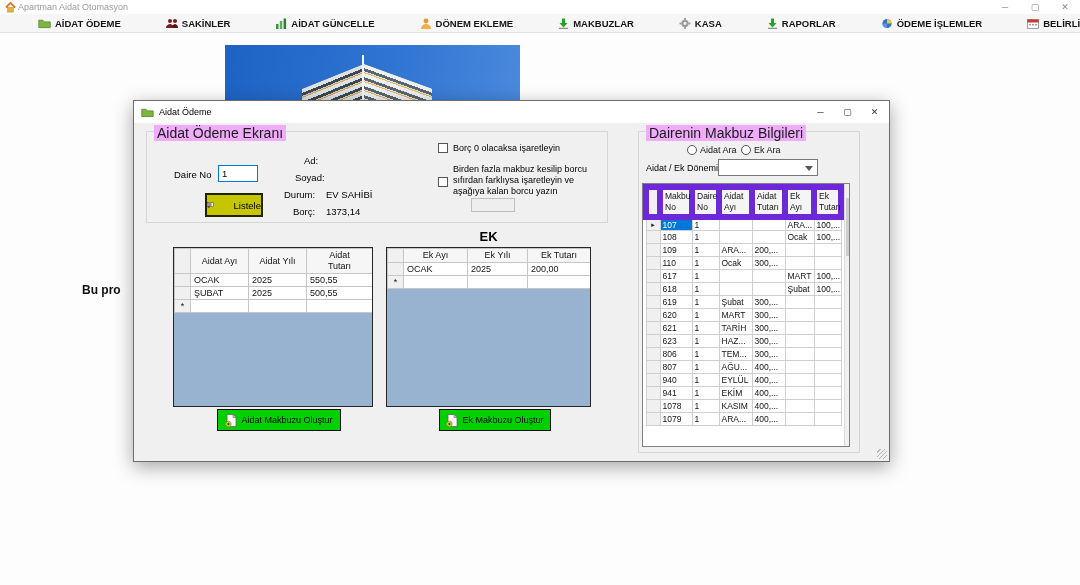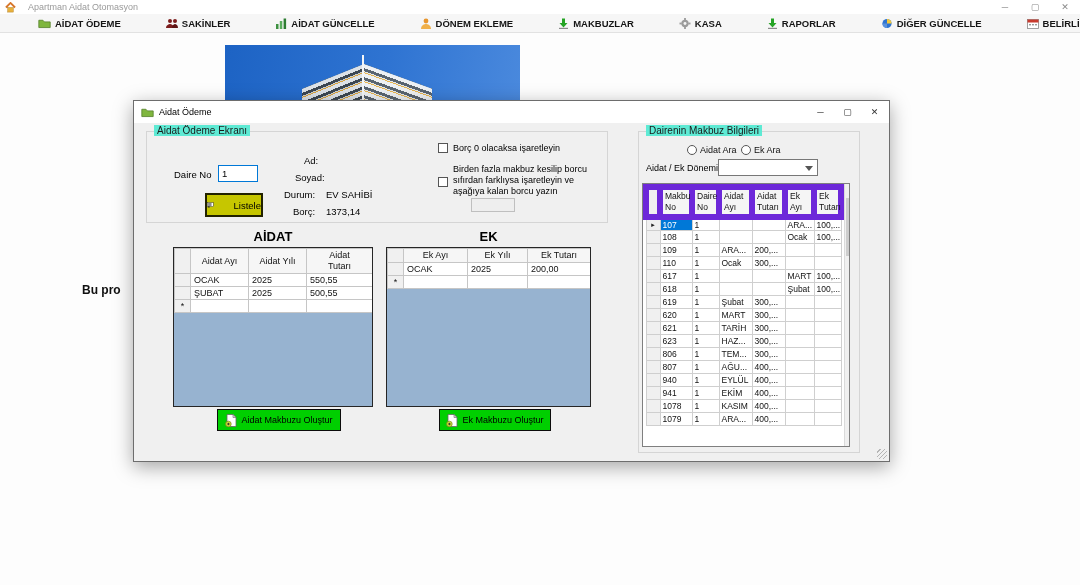--- a/index.html
+++ b/index.html
@@ -2,21 +2,21 @@
 <html><head>
 <meta charset="utf-8">
 <style>
   * { margin:0; padding:0; box-sizing:border-box; }
   html,body { width:1080px; height:585px; }
   body { font-family:"Liberation Sans","DejaVu Sans",sans-serif; background:#fff; color:#111; }
   #screen { position:relative; width:1080px; height:585px; overflow:hidden; background:#fdfdfd; }
 
   
   .main-titlebar { position:absolute; left:0; top:0; width:1080px; height:14px; background:#fff; display:flex; align-items:center; }
-  .app-title { font-size:9px; color:#9a9a9a; margin-left:12px; }
+  .app-title { font-size:9px; color:#9a9a9a; margin-left:2px; }
   .main-controls { position:absolute; right:0; top:0; height:14px; display:flex; }
   .mwbtn { width:30px; height:14px; font-size:9px; color:#8a8a8a; display:flex; align-items:center; justify-content:center; }
 
   
   .menubar { position:absolute; left:0; top:14px; width:1080px; height:19px; background:#f6f6f6; border-bottom:1px solid #e2e2e2; display:flex; align-items:center; padding:0 6px; gap:13px; }
   .menu-item { display:flex; align-items:center; gap:4px; font-size:9.5px; font-weight:700; color:#151515; white-space:nowrap; cursor:default;padding-left:32px; }
   .menu-item svg { display:block; }
 
   
   .building { position:absolute; left:225px; top:45px; width:295px; height:58px; overflow:hidden;
@@ -33,21 +33,21 @@
   
   .dialog { position:absolute; left:133px; top:100px; width:757px; height:362px; background:#f0f0f0;
             border:1px solid #6d6d6d; box-shadow:0 5px 18px rgba(0,0,0,.35); z-index:10; }
   .dlg-titlebar { position:absolute; left:0; top:0; width:100%; height:22px; background:#fff; display:flex; align-items:center; padding-left:7px; gap:5px; }
   .dlg-title { font-size:9px; color:#000; }
   .dlg-controls { position:absolute; right:1px; top:0; height:21px; display:flex; }
   .dwbtn { width:27px; height:21px; display:flex; align-items:center; justify-content:center; font-size:9px; color:#333; }
 
   
   .groupbox { position:absolute; border:1px solid #d5d5d5; }
-  .groupbox .gb-label { position:absolute; top:-7px; left:7px; background:#5eead4; padding:0 3px; font-size:10px; color:#1a1a1a; white-space:nowrap; }
+  .groupbox .gb-label { position:absolute; top:-7px; left:7px; background:#f0abfc; padding:0 3px; font-size:14px; color:#1a1a1a; white-space:nowrap; }
 
   .g1 { left:12px; top:30px; width:462px; height:92px; }
   .g2 { left:504px; top:30px; width:222px; height:322px; }
 
   .lbl { position:absolute; font-size:9.5px; color:#000; white-space:nowrap; }
 
   .daire-input { position:absolute; left:84px; top:64px; width:40px; height:17px; border:1px solid #0078d7; font-size:9.5px; padding:0 3px; font-family:inherit; background:#fff; }
 
   .listele-btn { position:absolute; left:71px; top:92px; width:58px; height:24px; background:#c6c600; border:2px solid #222200; display:flex; align-items:center; justify-content:center; gap:20px; font-size:9.5px; color:#000; cursor:default; }
 
@@ -170,21 +170,21 @@
           <rect x="1" y="9.8" width="9" height="1.2" fill="#8a8a8a"></rect>
         </svg>
       <span>RAPORLAR</span>
     </div>
     <div class="menu-item">
       <svg width="12" height="11" viewBox="0 0 12 12">
           <circle cx="6" cy="6" r="5" fill="#2f74d0"></circle>
           <path d="M6 1a5 5 0 0 1 5 5H6z" fill="#f3c73a"></path>
           <path d="M1 6a5 5 0 0 0 5 5V6z" fill="#5a92dd"></path>
         </svg>
-      <span>DİĞER GÜNCELLE</span>
+      <span>ÖDEME İŞLEMLER</span>
     </div>
     <div class="menu-item">
       <svg width="12" height="11" viewBox="0 0 12 11">
           <rect x="0.5" y="1.5" width="11" height="9" fill="#fff" stroke="#888" stroke-width="0.8"></rect>
           <rect x="0.5" y="1.5" width="11" height="3" fill="#c83b2e"></rect>
           <rect x="2" y="6" width="2" height="1.4" fill="#999"></rect>
           <rect x="5" y="6" width="2" height="1.4" fill="#999"></rect>
           <rect x="8" y="6" width="2" height="1.4" fill="#999"></rect>
         </svg>
       <span>BELİRLİ TARİH ARASI KASA</span>
@@ -254,21 +254,20 @@
 
     <div class="chk" style="left:304px; top:42px;"></div>
     <span class="chk-lbl" style="left:319px; top:42px;">Borç 0 olacaksa işaretleyin</span>
 
     <div class="chk" style="left:304px; top:76px;"></div>
     <span class="chk-lbl" style="left:319px; top:63px;">Birden fazla makbuz kesilip borcu
 sıfırdan farklıysa işaretleyin ve
 aşağıya kalan borcu yazın</span>
     <input class="kalan-input" type="text" value="" style="">
 
-    <div class="section-title" style="left:39px; top:128px; width:200px;">AİDAT</div>
     <div class="dg t-aidat">
       <table>
         <colgroup>
             <col style="width:16px">
             <col style="width:58px">
             <col style="width:58px">
             <col style="width:66px">
           </colgroup>
         <thead>
           <tr>

